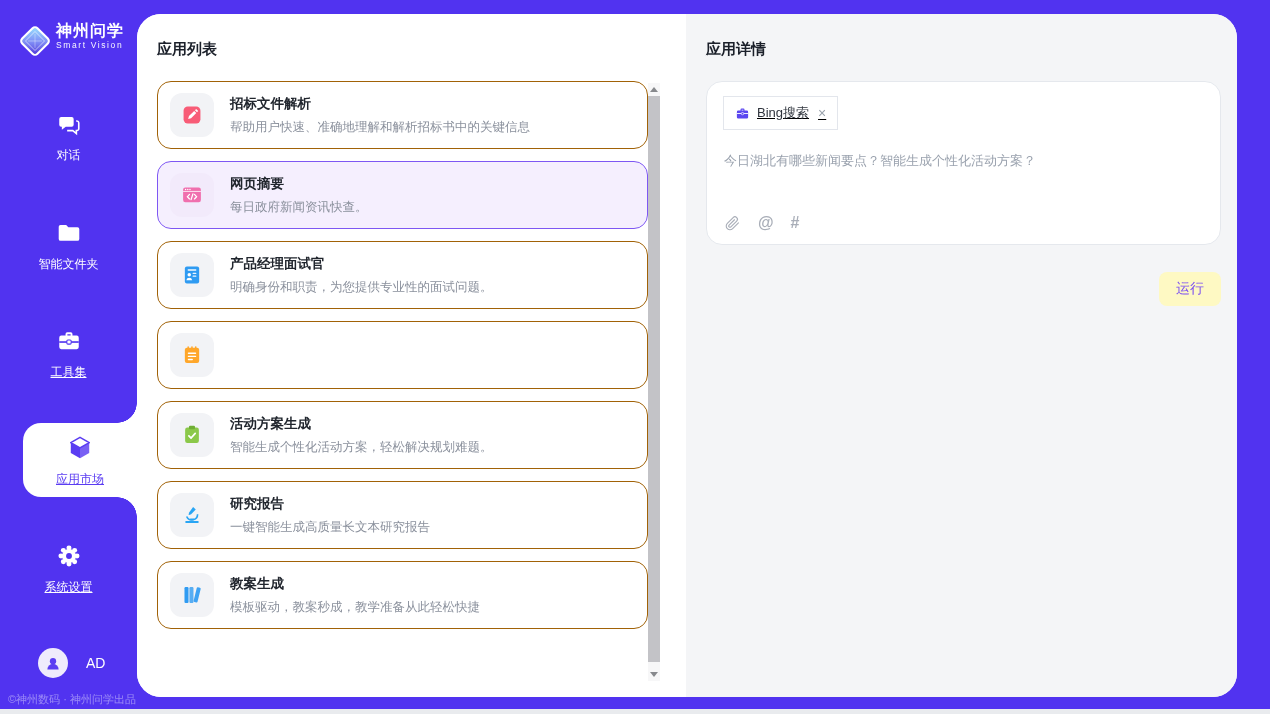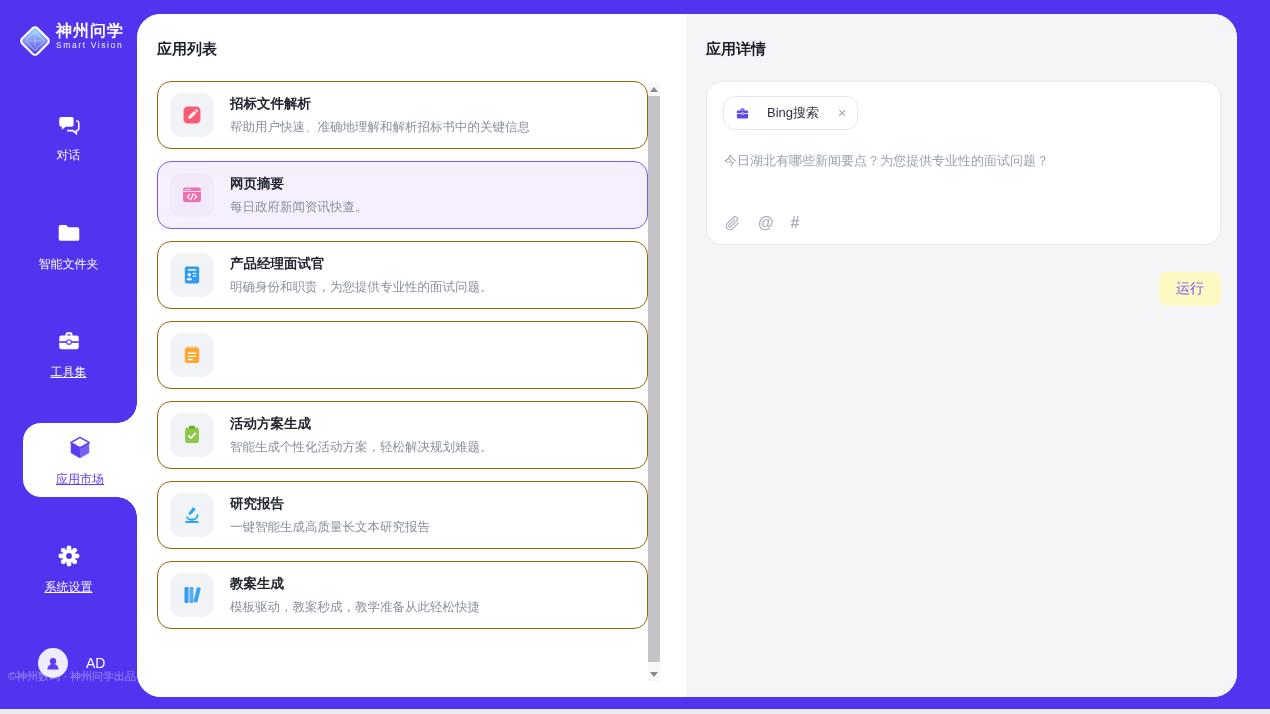--- a/index.html
+++ b/index.html
@@ -29,21 +29,21 @@
   }
   .nav-item.active::before, .nav-item.active::after {
     content:""; position:absolute; right:0; width:20px; height:20px;
   }
   .nav-item.active::before { top:-20px; background:radial-gradient(circle at 0 0, #5133F0 19.5px, #fff 20px); }
   .nav-item.active::after  { bottom:-20px; background:radial-gradient(circle at 0 100%, #5133F0 19.5px, #fff 20px); }
 
   .user { position:absolute; left:38px; top:648px; display:flex; align-items:center; gap:18px; color:#fff; font-size:14px; }
   .user-avatar { width:30px; height:30px; border-radius:50%; background:#EFEBFC; display:flex; align-items:center; justify-content:center; }
   .user-avatar svg { width:18px; height:18px; }
-  .side-footer { position:absolute; left:8px; bottom:24px; color:rgba(255,255,255,.42); font-size:11px; white-space:nowrap; }
+  .side-footer { position:absolute; left:8px; bottom:1px; color:rgba(255,255,255,.42); font-size:11px; white-space:nowrap; }
 
   
   .main { position:absolute; left:137px; top:14px; width:1100px; height:683px;
     background:#fff; border-radius:24px; display:flex; overflow:hidden; }
   .left-pane { width:549px; position:relative; background:#fff; }
   .right-pane { flex:1; position:relative; background:#F4F5F7; }
   .pane-title { position:absolute; top:26px; left:20px; font-size:15px; font-weight:bold; color:#1B202A; }
 
   
   .list { position:absolute; top:67px; left:20px; width:491px; height:601px; overflow:hidden; }
@@ -61,22 +61,22 @@
   .scrollbar { position:absolute; left:511px; top:69px; width:12px; height:598px; background:#F7F7F8; }
   .sb-thumb { position:absolute; left:0; top:13px; width:12px; height:566px; background:#C3C3C7; cursor:pointer; }
   .sb-up { position:absolute; top:4px; left:2px; width:0; height:0; cursor:pointer;
     border-left:4px solid transparent; border-right:4px solid transparent; border-bottom:5px solid #87898D; }
   .sb-down { position:absolute; bottom:4px; left:2px; width:0; height:0; cursor:pointer;
     border-left:4px solid transparent; border-right:4px solid transparent; border-top:5px solid #87898D; }
 
   
   .detail-card { position:absolute; top:67px; left:20px; right:16px; height:164px;
     background:#fff; border:1px solid #E5E8ED; border-radius:16px; }
-  .tag { position:absolute; top:14px; left:16px; display:inline-flex; align-items:center; gap:17px;
-    padding:7px 11px; background:#fff; border:1px solid #E3E6EC; border-radius:12px; cursor:default; }
+  .tag { position:absolute; top:14px; left:16px; display:inline-flex; align-items:center; gap:7px;
+    padding:7px 11px; background:#fff; border:1px solid #E3E6EC; border-radius:0; cursor:default;text-decoration:underline; }
   .tag svg { width:15px; height:15px; display:block; }
   .tag-label { font-size:13px; color:#2E333C; }
   .tag-close { font-size:14px; line-height:12px; color:#9AA2AC; margin-left:2px; cursor:pointer; }
   .prompt { position:absolute; top:70px; left:17px; right:16px; font-size:13px; color:#9AA2AE; cursor:text; }
   .composer { position:absolute; left:17px; bottom:12px; display:flex; align-items:center; gap:17px; color:#A9AEB8; }
   .composer .cicon { cursor:pointer; display:flex; align-items:center; }
   .composer svg { width:17px; height:17px; display:block; }
   .glyph-icon { font-size:16px; color:#A9AEB8; font-weight:bold; }
   .run-btn { position:absolute; top:258px; right:16px; padding:8px 17px; background:#fef9c3; color:#7B4FF2;
     border:none; border-radius:8px; font-size:14px; cursor:pointer; font-family:Liberation Serif, serif; }
@@ -302,21 +302,21 @@
       <span class="tag">
         <svg viewBox="0 0 24 24">
           <path d="M8.8 7.2V5.8A1.8 1.8 0 0 1 10.6 4h2.8a1.8 1.8 0 0 1 1.8 1.8v1.4h3.6A2.2 2.2 0 0 1 21 9.4v8.4a2.2 2.2 0 0 1-2.2 2.2H5.2A2.2 2.2 0 0 1 3 17.8V9.4a2.2 2.2 0 0 1 2.2-2.2zm1.8 0h2.8V5.9h-2.8z" fill="#5B47F0"></path>
           <rect x="3" y="11.4" width="18" height="1.4" fill="#fff"></rect>
           <rect x="10.2" y="10.4" width="3.6" height="3.6" rx="1" fill="#5B47F0" stroke="#fff" stroke-width=".9"></rect>
         </svg>
         <span class="tag-label">Bing搜索</span>
         <span class="tag-close">×</span>
       </span>
 
-      <div class="prompt">今日湖北有哪些新闻要点？为您提供专业性的面试问题？</div>
+      <div class="prompt">今日湖北有哪些新闻要点？智能生成个性化活动方案？</div>
 
       <div class="composer" id="composer">
           <span class="cicon">
             <svg viewBox="0 0 24 24">
               <path d="M20.4 11.1l-8.2 8.2a5.3 5.3 0 0 1-7.5-7.5l8.2-8.2a3.5 3.5 0 0 1 5 5l-8.2 8.1a1.76 1.76 0 0 1-2.5-2.5l7.6-7.5" fill="none" stroke="#A9AEB8" stroke-width="1.6" stroke-linecap="round"></path>
             </svg>
           </span>
           <span class="cicon">
             <span class="glyph-icon">@</span>
           </span>

